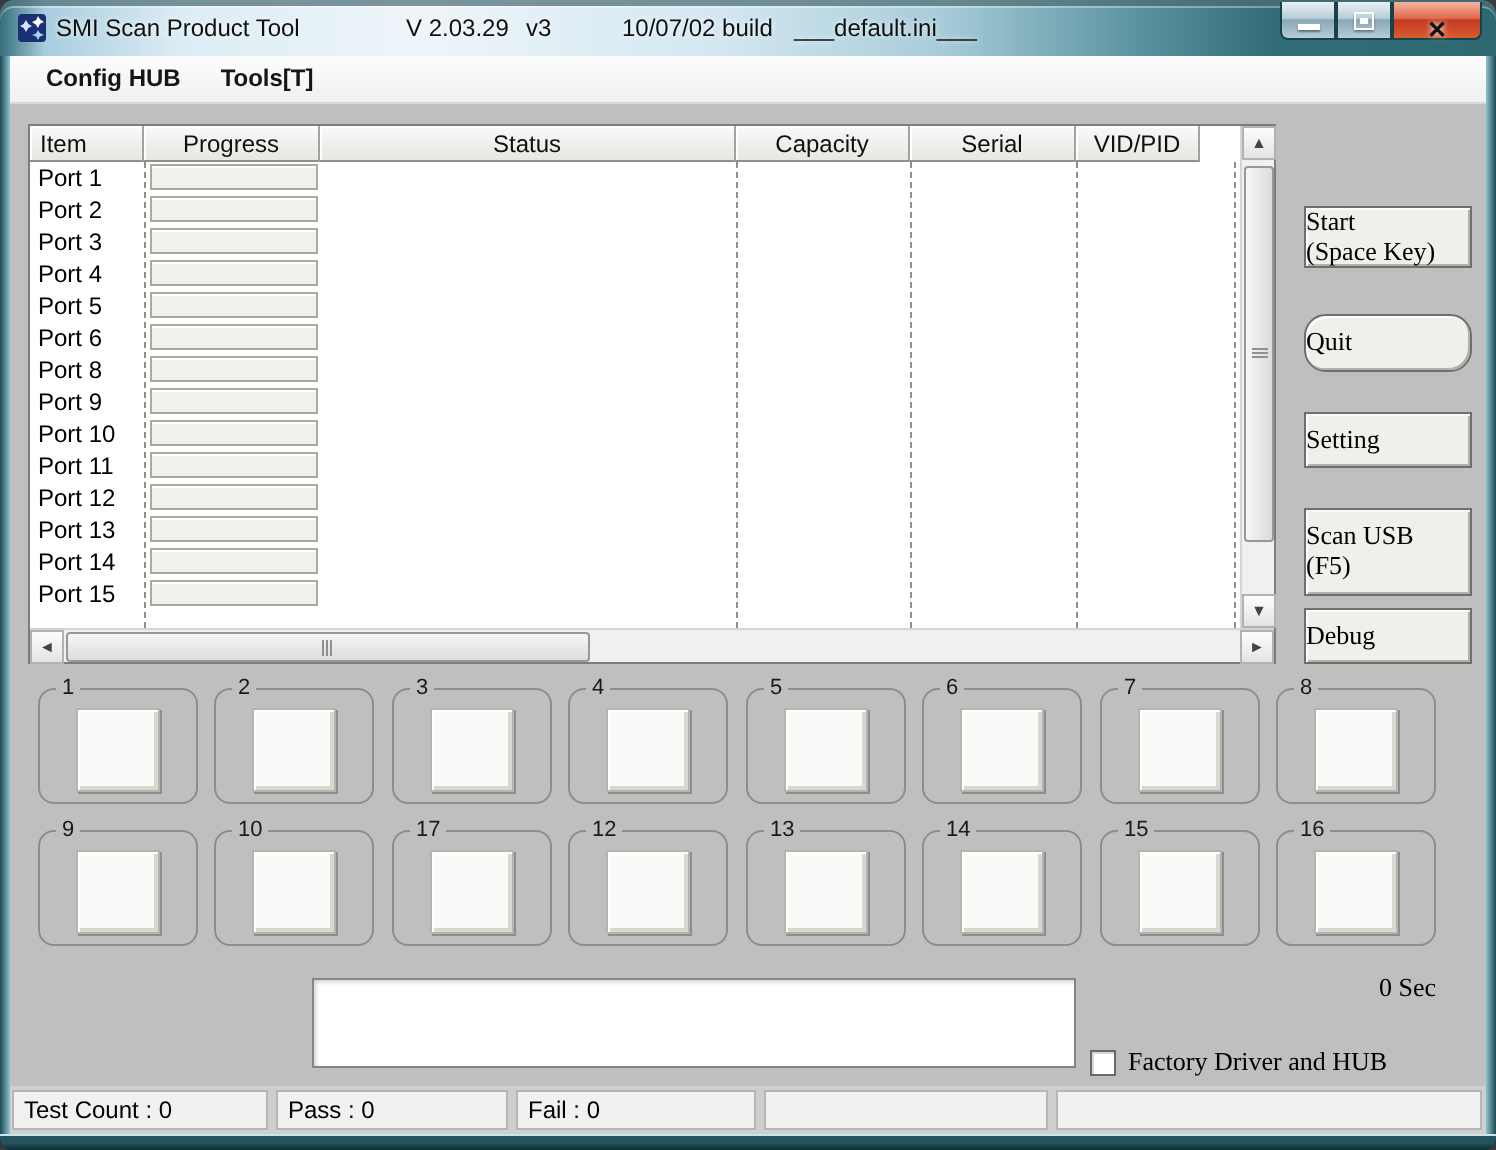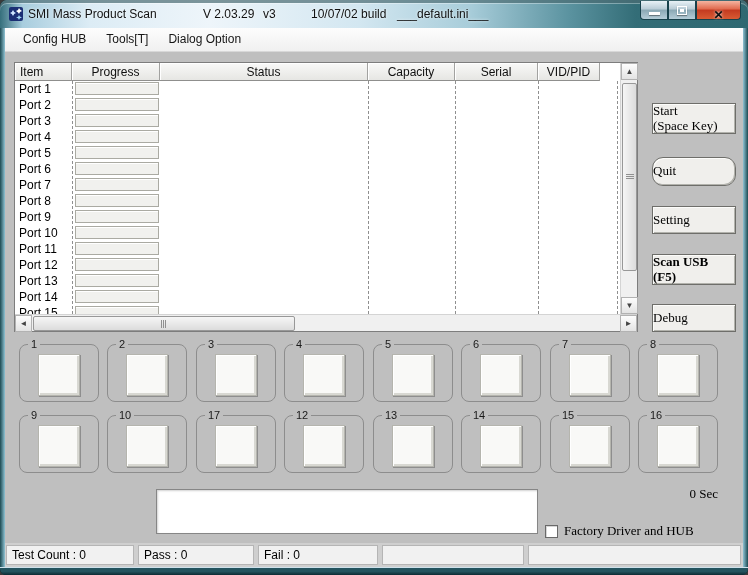--- a/index.html
+++ b/index.html
@@ -39,21 +39,21 @@
              color:#fff; font-size:12px; font-weight:bold; text-shadow:0 1px 1px rgba(0,0,0,.5); }
   .glyph-min { width:11px; height:3px; background:#fff; margin-top:6px; box-shadow:0 1px 1px rgba(0,0,0,.4); }
   .glyph-max { width:10px; height:9px; border:1px solid #fff; box-shadow:0 1px 1px rgba(0,0,0,.35); position:relative; }
   .glyph-max::after { content:""; position:absolute; left:2px; top:2px; width:4px; height:3px; background:#fff; }
 
   
   .menubar {
     position:absolute; left:5px; top:28px; width:738px; height:24px;
     background:linear-gradient(180deg,#fdfdfd,#f0f0f0);
     border-bottom:1px solid #d8d8d8; padding-left:8px;
-    display:flex; align-items:stretch;
+    display:flex; align-items:stretch;font-weight:bold;
   }
   .menu-item { font-size:12px; color:#151515; line-height:23px; padding:0 10px; }
 
   
   .client { position:absolute; left:5px; top:52px; width:738px; height:491px; background:#bfbfbf; }
 
   
   .frame-left  { position:absolute; left:0; top:28px; width:5px; bottom:6px; background:linear-gradient(90deg,#1d4a52,#8fc3d4); }
   .frame-right { position:absolute; right:0; top:28px; width:5px; bottom:6px; background:linear-gradient(270deg,#1d4a52,#8fc3d4); }
   .frame-bottom{ position:absolute; left:0; bottom:0; width:748px; height:8px; border-radius:0 0 6px 6px;
@@ -98,21 +98,21 @@
 
   
   .action-btn { position:absolute; left:647px; width:84px;
                 background:#f0efec; border:1px solid #6e6e6a;
                 box-shadow:inset 1px 1px 0 #fcfcfa, inset -1px -1px 0 #b2b2ac;
                 font-family:"Liberation Serif", serif; font-size:13px; color:#000;
                 display:flex; flex-direction:column; align-items:flex-start; justify-content:center; line-height:1.15; }
   .btn-start { top:51px;  height:31px; }
   .btn-quit  { top:105px; height:29px;border-radius:11px; }
   .btn-setting { top:154px; height:28px; }
-  .btn-scan  { top:202px; height:31px;font-weight:bold; }
+  .btn-scan  { top:202px; height:44px; }
   .btn-debug { top:252px; height:28px; }
 
   
   .slot { position:absolute; width:80px; height:58px; border:1px solid #8d8d8d; border-radius:8px; }
   .slot-num { position:absolute; left:8px; top:-8px; padding:0 3px; background:#bfbfbf;
               font-size:11px; color:#1a1a1a; line-height:14px; }
   .slot-led { width:42px; height:42px; margin:9px auto 0; background:#f9f9f7;
               border:1px solid #b5b5ae;
               box-shadow:inset 1px 1px 0 #fff, inset -2px -2px 0 #d8d8d2, 1px 1px 0 rgba(110,110,110,.6); }
   .row1 { top:292px; } .row2 { top:363px; }
@@ -140,41 +140,40 @@
 
 <div class="window">
 
   <div class="titlebar">
     <svg class="app-icon" viewBox="0 0 16 16">
       <rect x="0" y="1" width="14" height="14" rx="2" fill="#1b2f74"></rect>
       <path d="M4 4 l1.2 2 L7 7 l-1.8 1 L4 10 l-1.2-2 L1 7 l1.8-1 Z" fill="#cfe6ff"></path>
       <path d="M10 2 l1 1.6 L13 5 l-2 .9 L10 8 l-1-1.6 L7 5 l2-.9 Z" fill="#ffffff"></path>
       <path d="M10 9 l.9 1.5 L13 11.5 l-2.1.8 L10 14 l-.9-1.7 L7 11.5 l2.1-.8 Z" fill="#9fd4f2"></path>
     </svg>
-    <span class="t-title">SMI Mass Product Scan</span>
+    <span class="t-title">SMI Scan Product Tool</span>
     <span class="t-version">V 2.03.29</span>
     <span class="t-vtag">v3</span>
     <span class="t-build">10/07/02 build</span>
     <span class="t-ini">___default.ini___</span>
 
     <div class="cap cap-min">
       <div class="glyph-min"></div>
     </div>
     <div class="cap cap-max">
       <div class="glyph-max"></div>
     </div>
     <div class="cap cap-close">
       <span>✕</span>
     </div>
   </div>
 
   <div class="menubar">
     <div class="menu-item">Config HUB</div>
     <div class="menu-item">Tools[T]</div>
-    <div class="menu-item">Dialog Option</div>
   </div>
 
   <div class="frame-left"></div>
   <div class="frame-right"></div>
 
   <div class="client">
 
     <div class="table">
       <div class="thead">
         <div class="th c0 left">Item</div>
@@ -204,24 +203,20 @@
           </div>
         <div class="trow">
             <span class="cell-item">Port 5</span>
             <span class="pbar"></span>
           </div>
         <div class="trow">
             <span class="cell-item">Port 6</span>
             <span class="pbar"></span>
           </div>
         <div class="trow">
-            <span class="cell-item">Port 7</span>
-            <span class="pbar"></span>
-          </div>
-        <div class="trow">
             <span class="cell-item">Port 8</span>
             <span class="pbar"></span>
           </div>
         <div class="trow">
             <span class="cell-item">Port 9</span>
             <span class="pbar"></span>
           </div>
         <div class="trow">
             <span class="cell-item">Port 10</span>
             <span class="pbar"></span>

